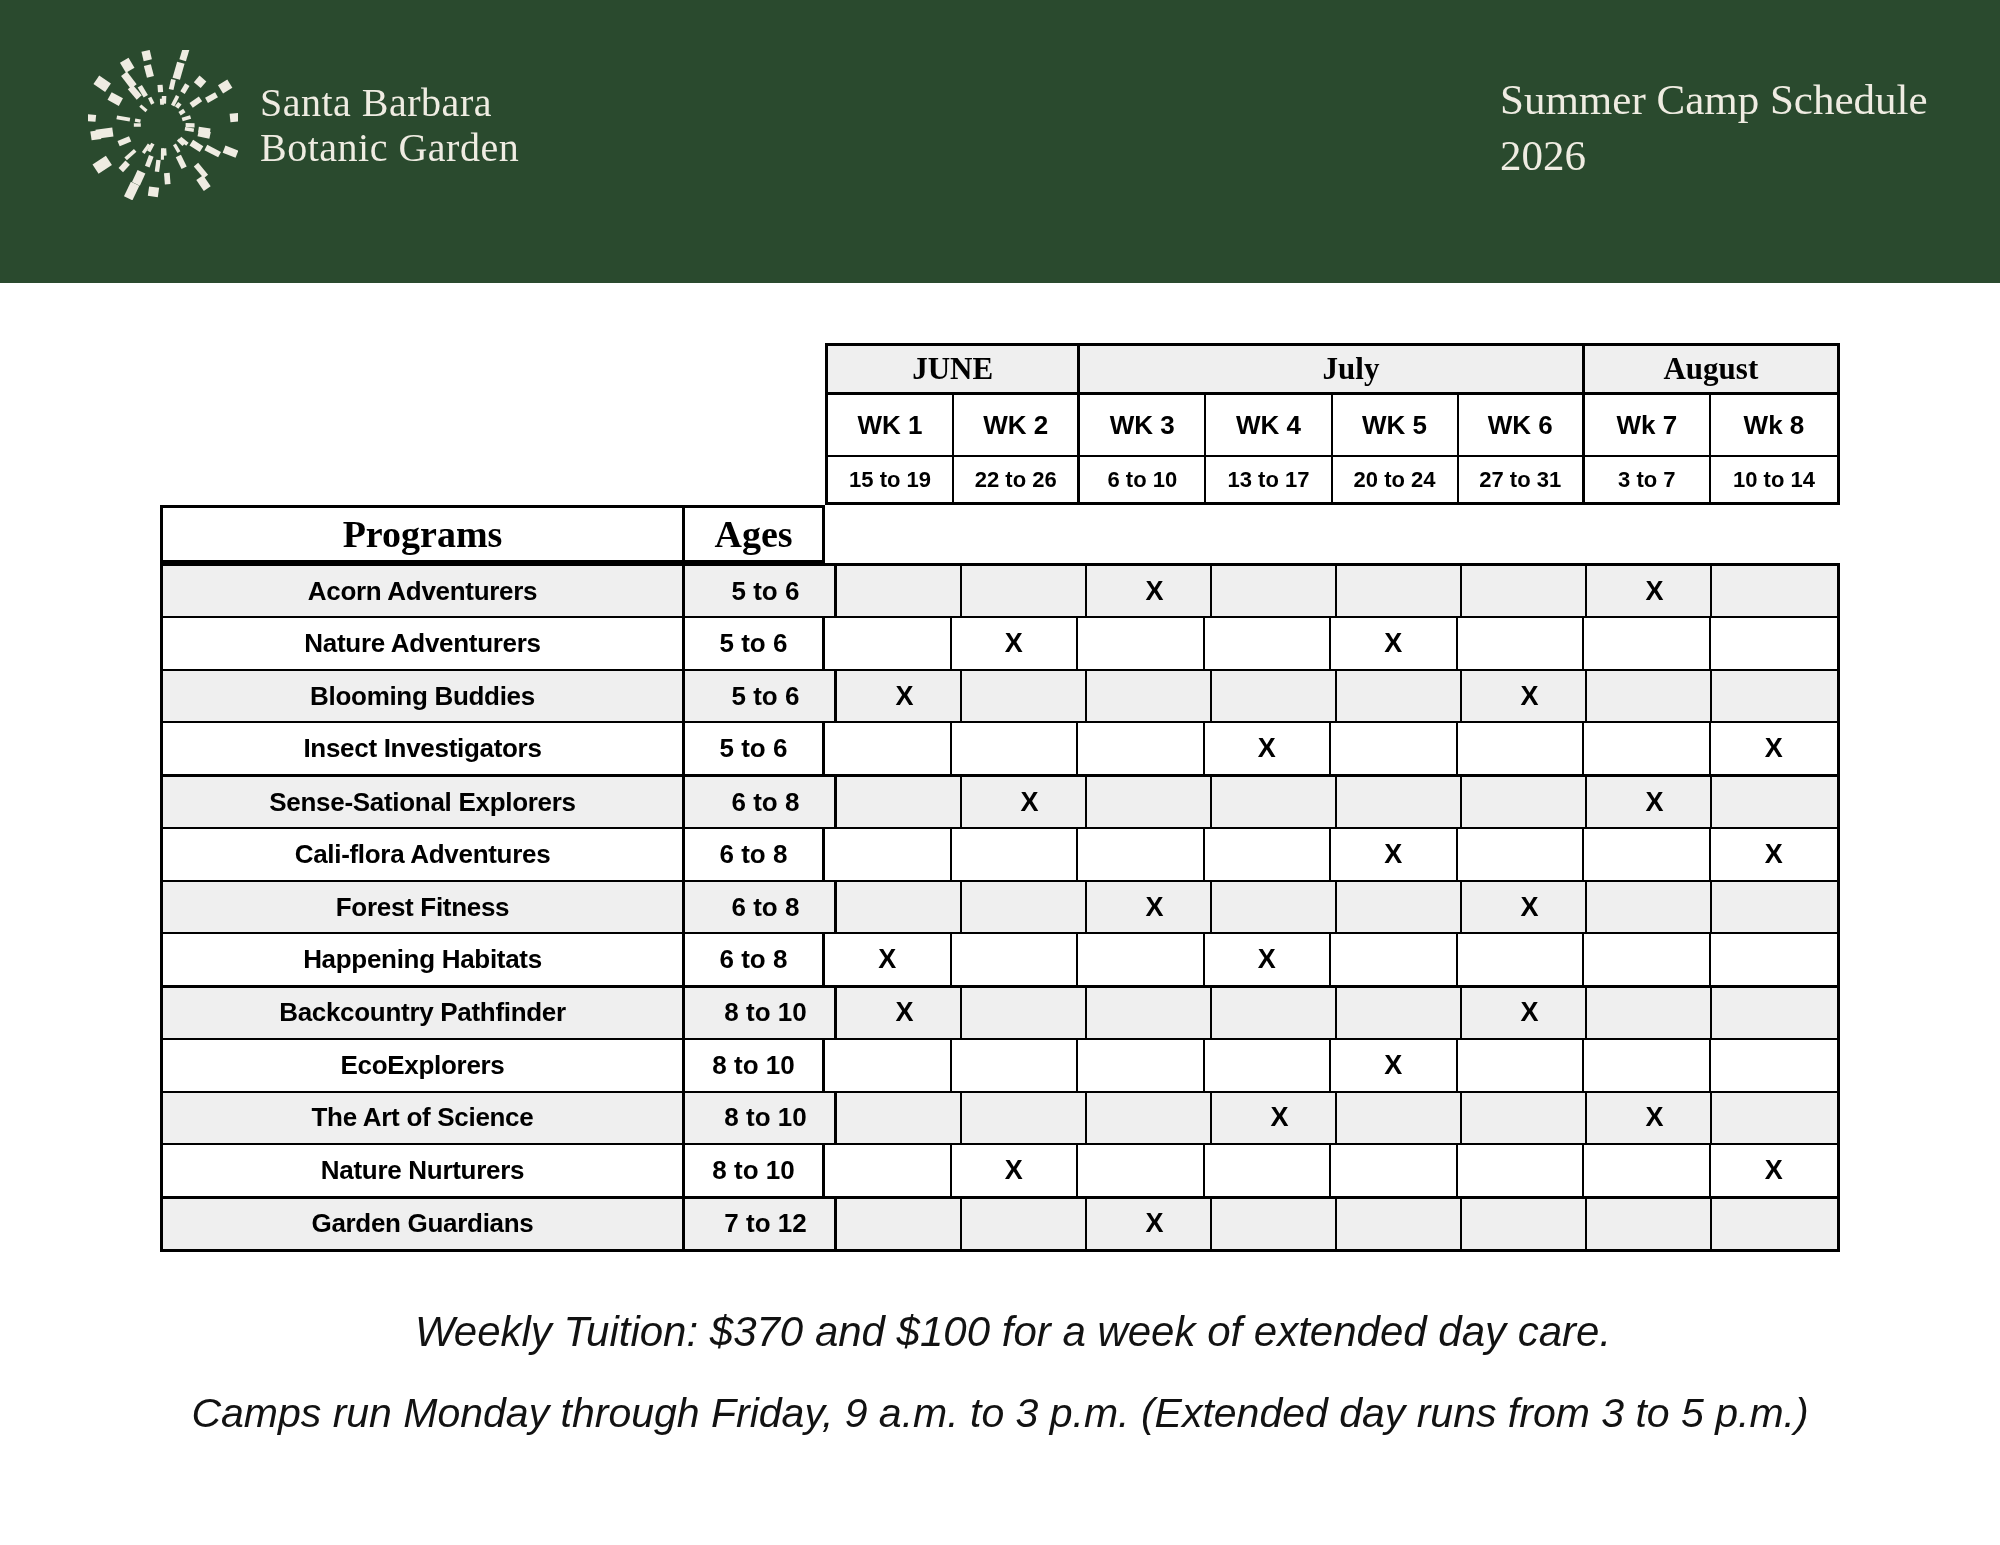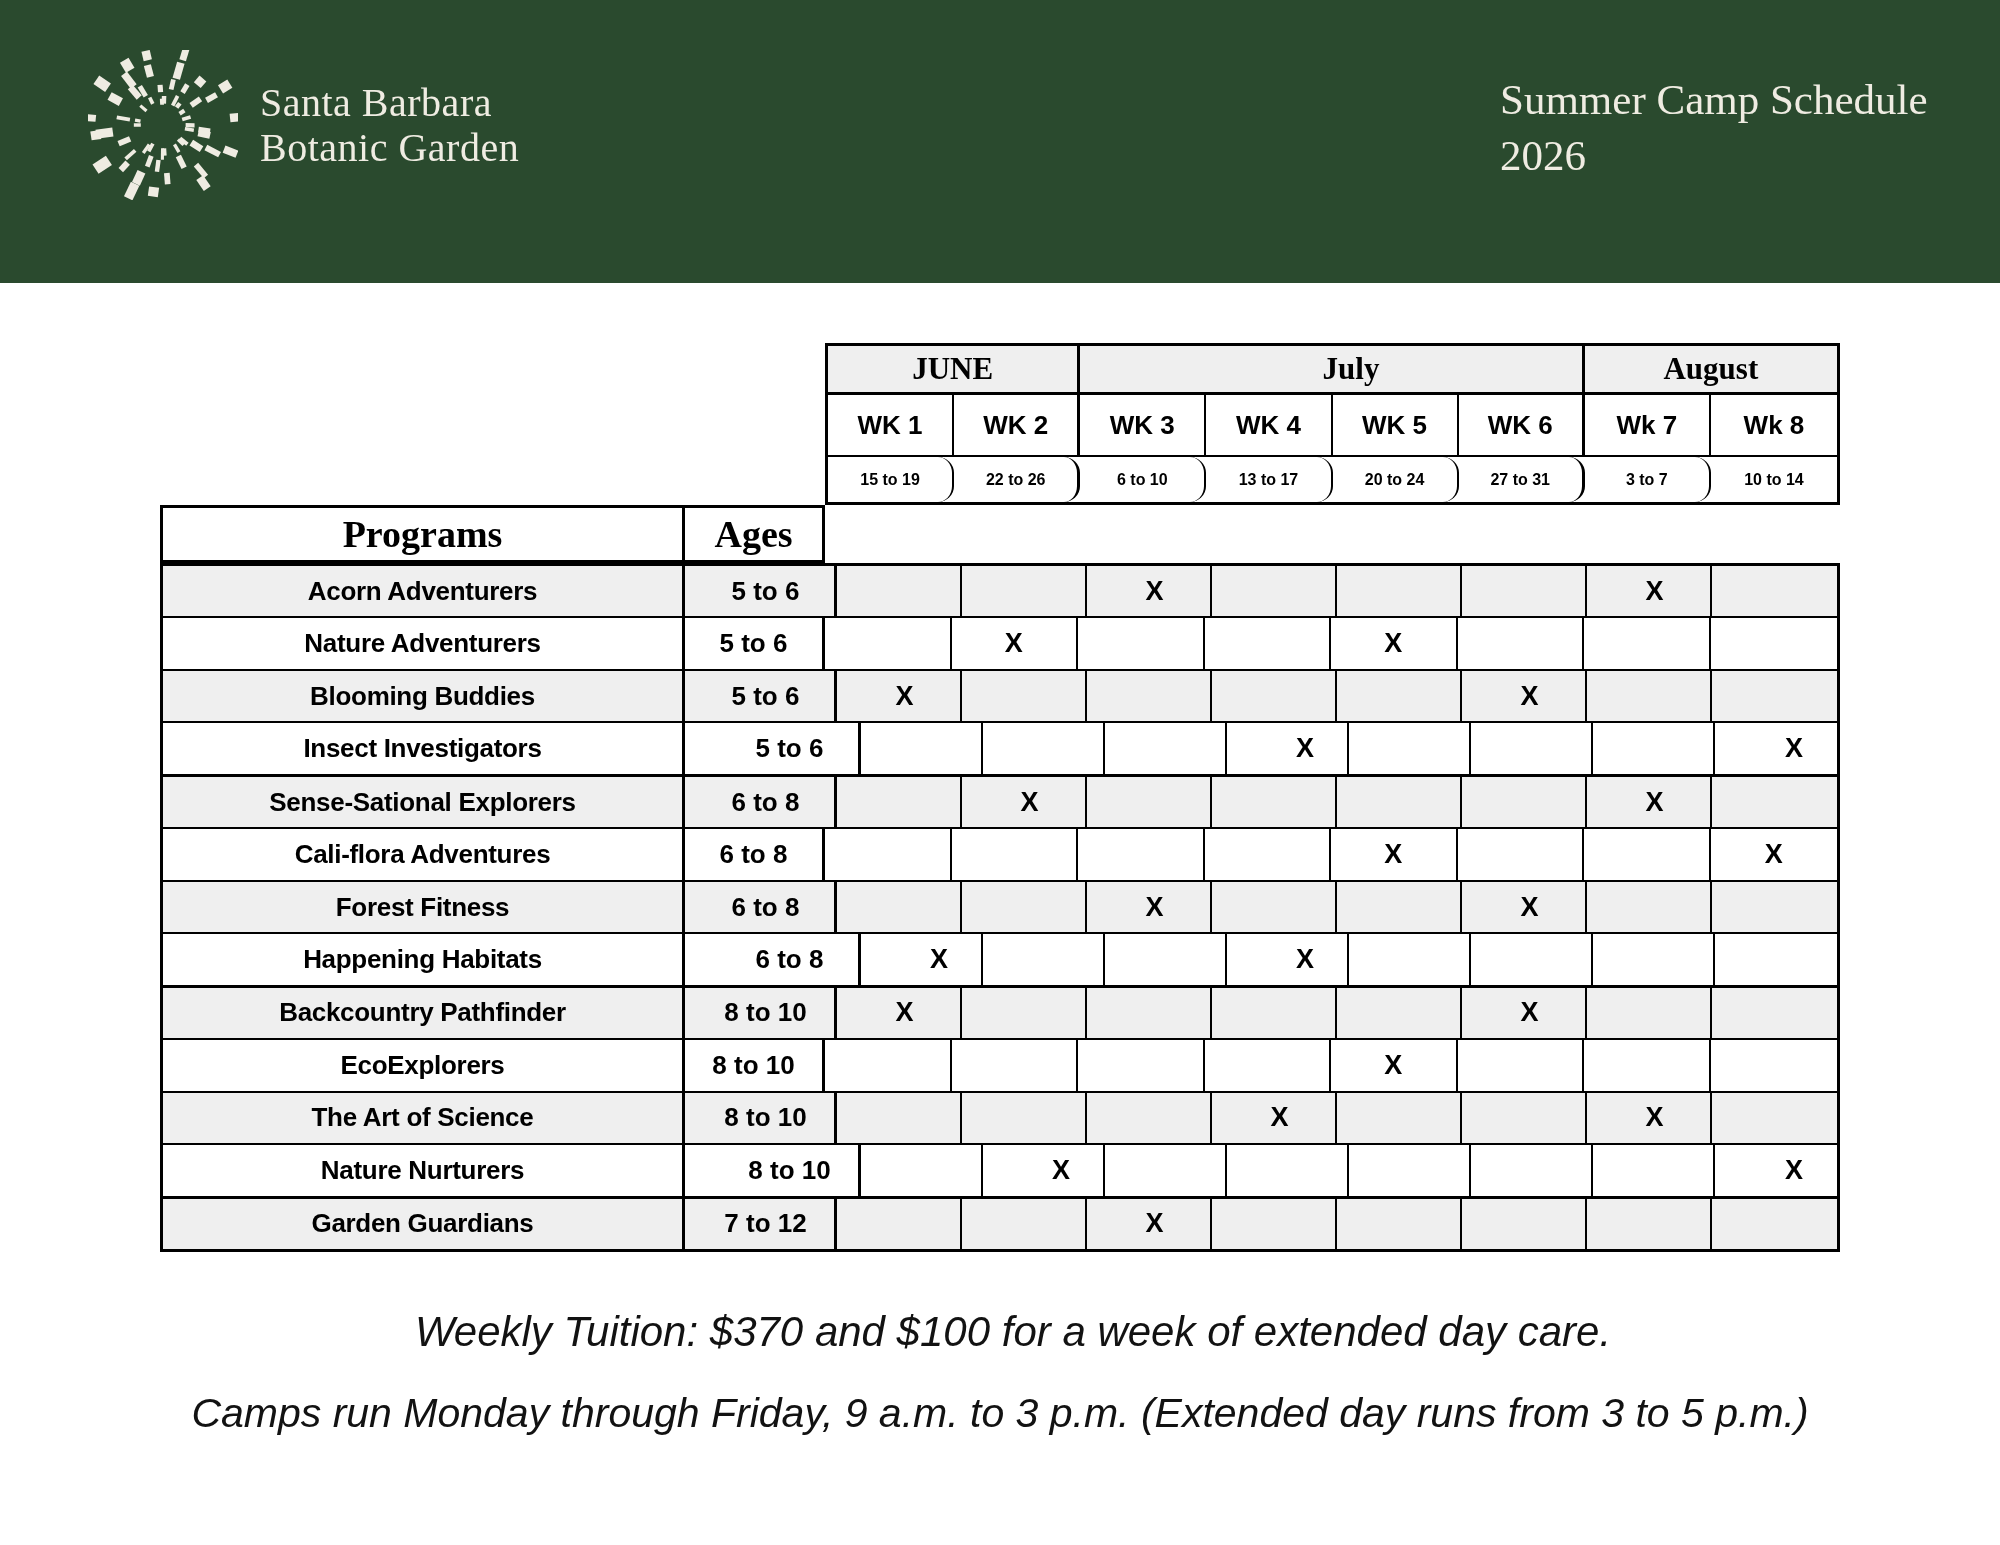--- a/index.html
+++ b/index.html
@@ -24,37 +24,37 @@
   .months{height:46px;border-bottom:3px solid #000;display:grid;
           grid-template-columns:repeat(8,1fr);background:#EFEFEF;}
   .m-cell{display:flex;align-items:center;justify-content:center;border-right:3px solid #000;
           font-family:"Liberation Serif",serif;font-weight:700;font-size:31px;color:#000;}
   .m-cell:last-child{border-right:none;}
   .weeks{height:60px;border-bottom:2px solid #000;display:grid;grid-template-columns:repeat(8,1fr);}
   .dates{flex:1;display:grid;grid-template-columns:repeat(8,1fr);}
   .w-cell,.d-cell{display:flex;align-items:center;justify-content:center;
           border-right:2px solid #000;font-weight:700;color:#000;}
   .w-cell{font-size:26px;}
-  .d-cell{font-size:16px;border-radius:16px;}
+  .d-cell{font-size:22px;}
   .w-cell.month-edge,.d-cell.month-edge{border-right-width:3px;}
   .w-cell:last-child,.d-cell:last-child{border-right:none;}
 
   
   .prog-head{position:absolute;left:0;top:162px;width:665px;height:58px;box-sizing:border-box;
              border:3px solid #000;background:#fff;display:grid;grid-template-columns:522px 1fr;}
   .ph-cell{display:flex;align-items:center;justify-content:center;
            font-family:"Liberation Serif",serif;font-weight:700;font-size:38px;color:#000;}
   .ph-cell.programs{border-right:3px solid #000;}
 
   
   .grid-body{position:absolute;left:0;top:220px;width:1680px;height:689px;box-sizing:border-box;
              border:3px solid #000;display:flex;flex-direction:column;background:#fff;}
   .row{display:grid;grid-template-columns:522px 140px repeat(8,1fr);
        border-bottom:2px solid #000;flex:1;}
-  .row.group-end{border-bottom-width:3px;gap:36px;}
+  .row.group-end{border-bottom-width:3px;}
   .row:last-child{border-bottom:none;}
   .row.stripe{background:#EFEFEF;gap:12px;}
   .cell{display:flex;align-items:center;justify-content:center;border-right:2px solid #000;
         font-weight:700;font-size:26px;color:#000;box-sizing:border-box;}
   .cell.name{border-right-width:3px;letter-spacing:-0.3px;}
   .cell.age{border-right-width:3px;}
   .cell.wk{font-size:27px;}
   .cell.wk:last-child{border-right:none;}
 
   

